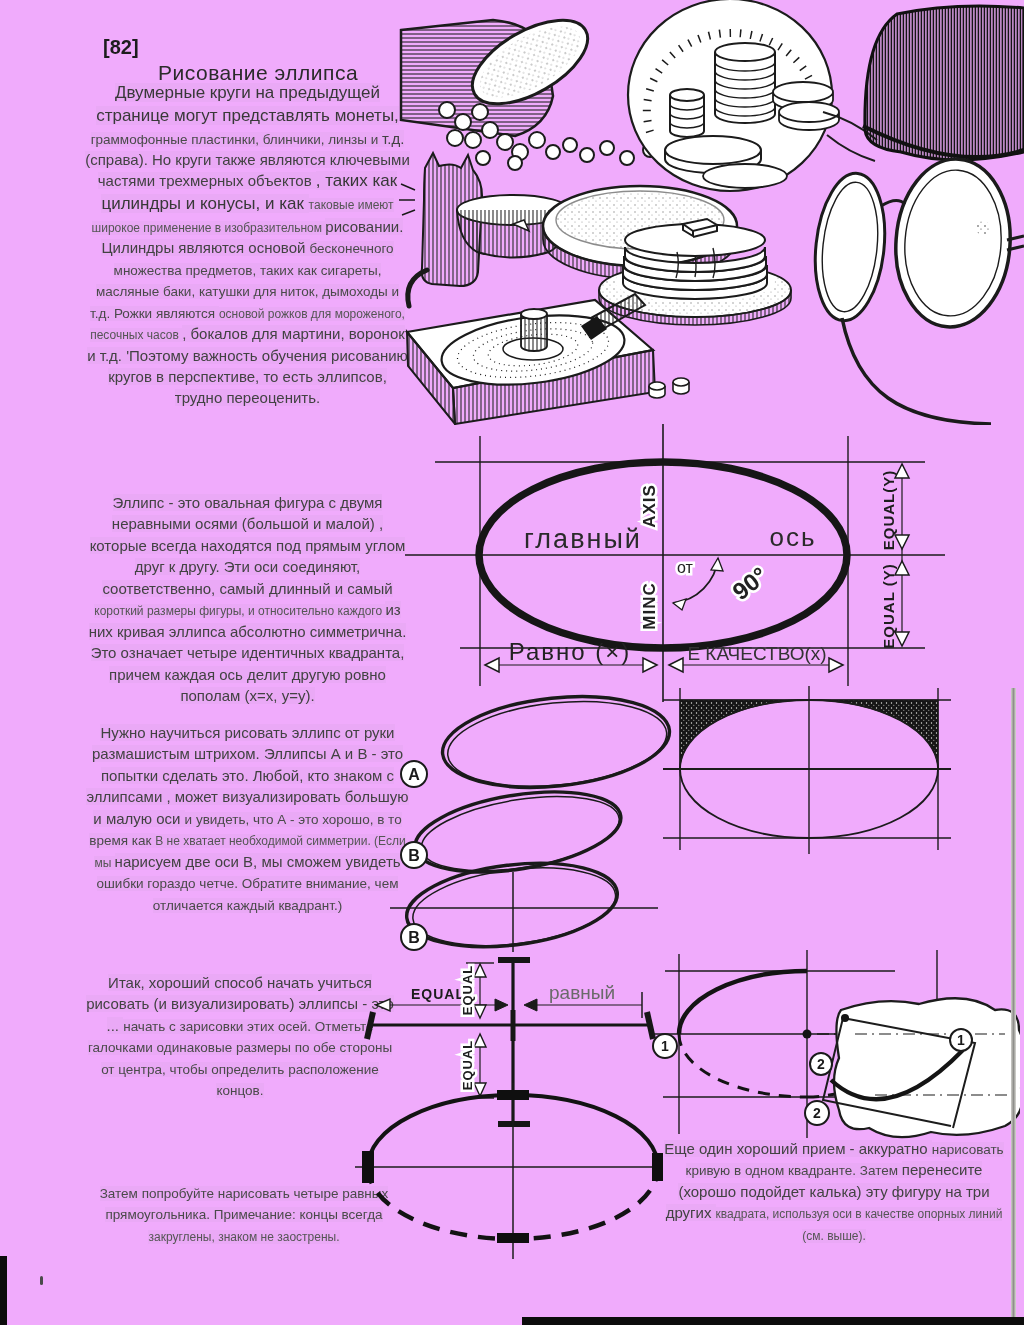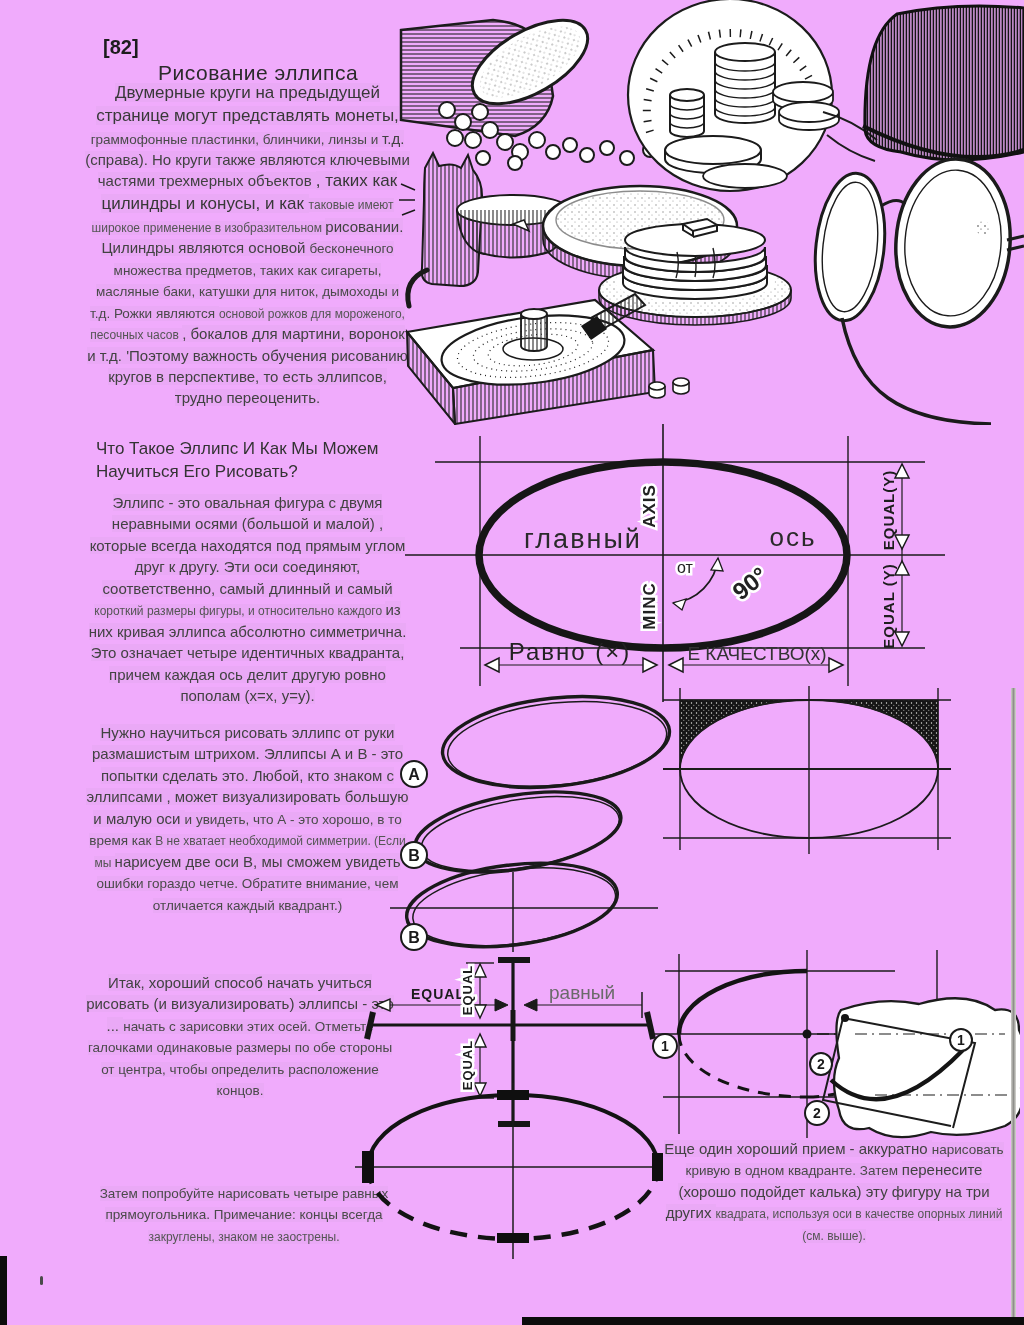--- a/index.html
+++ b/index.html
@@ -22,21 +22,20 @@
 </head>
 <body>
 
 <div id="page">
 
   <div class="abs" style="left:103px;top:36px;">[82]</div>
   <div class="abs" id="hdr-title" style="left:158px;top:52px;margin-top:9px;">Рисование эллипса</div>
   <style>#page > div:first-of-type{font-weight:bold;font-size:20px;color:#1d1d1d;}</style>
 
   <div class="abs para" style="left:85px;top:82px;width:325px;"><span class="seg lg">Двумерные круги на предыдущей странице могут представлять монеты, </span><span class="seg sm">граммофонные пластинки, блинчики, линзы и </span><span class="seg md">т.д. (справа). Но круги также являются </span><span class="seg md">ключевыми частями трехмерных объектов </span><span class="seg lg">, таких как цилиндры и конусы, и как </span><span class="seg xs">таковые имеют широкое применение в изобразительном </span><span class="seg md">рисовании. Цилиндры являются основой </span><span class="seg sm">бесконечного множества предметов, таких как сигареты, масляные баки, катушки для ниток, дымоходы и т.д. Рожки являются </span><span class="seg xs">основой рожков для мороженого, песочных часов </span><span class="seg md">, бокалов для мартини, воронок и т.д. 'Поэтому важность обучения рисованию кругов в перспективе, то есть эллипсов, трудно переоценить. </span></div>
-  <div class="abs" id="subhead" style="left:96px;top:438px;width:300px;">Что Такое Эллипс И Как Мы Можем Научиться Его Рисовать?</div>
   <div class="abs para" style="left:85px;top:492px;width:325px;"><span class="seg md">Эллипс - это овальная фигура с двумя неравными осями (большой и малой) , которые всегда находятся под прямым углом друг к другу. Эти оси соединяют, соответственно, самый длинный и самый </span><span class="seg xs">короткий размеры фигуры, и относительно каждого </span><span class="seg md">из них кривая эллипса абсолютно симметрична. Это означает четыре идентичных квадранта, причем каждая ось делит другую ровно пополам (x=x, y=y). </span></div>
   <div class="abs para" style="left:85px;top:722px;width:325px;"><span class="seg md">Нужно научиться рисовать эллипс от руки размашистым штрихом. Эллипсы А и В - это попытки сделать это. Любой, кто знаком с эллипсами , может визуализировать большую и малую оси </span><span class="seg sm">и увидеть, что А - это хорошо, в то время как </span><span class="seg xs">В не хватает необходимой симметрии. (Если мы </span><span class="seg md">нарисуем две оси В, мы сможем увидеть </span><span class="seg sm">ошибки гораздо четче. Обратите внимание, чем отличается каждый квадрант.) </span></div>
   <div class="abs para" style="left:80px;top:972px;width:320px;"><span class="seg md">Итак, хороший способ начать учиться рисовать (и визуализировать) эллипсы - это ... </span><span class="seg sm">начать с зарисовки этих осей. Отметьте галочками </span><span class="seg sm">одинаковые размеры по обе стороны от центра, чтобы определить расположение концов. </span></div>
   <div class="abs para" style="left:88px;top:1182px;width:312px;"><span class="seg sm">Затем попробуйте нарисовать четыре равных прямоугольника. Примечание: концы всегда </span><span class="seg xs">закруглены, знаком не заострены. </span></div>
 
   <div class="abs para" style="left:655px;top:1138px;width:358px;"><span class="seg md">Еще один хороший прием - аккуратно </span><span class="seg sm">нарисовать кривую в одном квадранте. Затем </span><span class="seg md">перенесите (хорошо подойдет калька) </span><span class="seg md">эту фигуру на три других </span><span class="seg xs">квадрата, используя оси в качестве опорных линий (см. выше). </span></div>
 
   <svg class="abs" style="left:395px;top:0px;" width="629" height="425" viewBox="0 0 629 425">
     <defs>
       <pattern id="vh" width="4" height="8" patternUnits="userSpaceOnUse">

